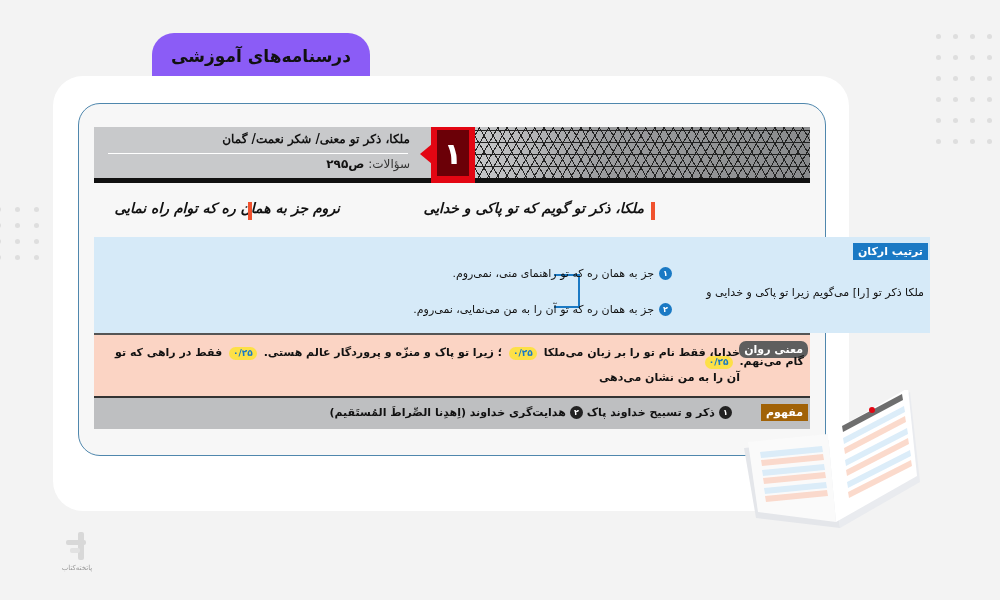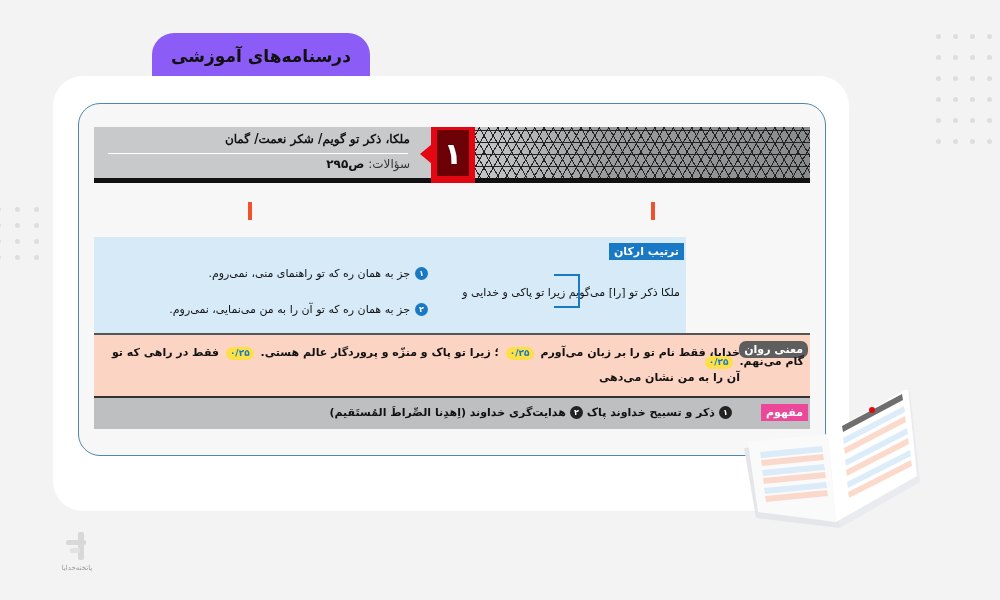--- a/index.html
+++ b/index.html
@@ -112,21 +112,21 @@
     position: absolute; top: 9px; width: 4px; height: 18px; background: #f0522e;
   }
   .verse-text {
     position: absolute; top: 7px;
     direction: rtl; font-family: "DejaVu Serif", serif;
     font-style: italic; font-weight: bold; font-size: 14px; color: #111;
   }
 
   
   .sec-blue {
-    position: absolute; left: 0; top: 110px; width: 592px; height: 96px;
+    position: absolute; left: 0; top: 110px; width: 836px; height: 96px;
     background: #d6eaf8;
   }
   .badge {
     position: absolute; direction: rtl;
     font-size: 11px; color: #fff; padding: 2px 5px; font-weight: bold;
   }
   .badge-blue { background: #1a79c4; right: 2px; top: 6px; }
   .arkan-main {
     position: absolute; right: 6px; top: 49px;
     direction: rtl; font-size: 11px; color: #111;
@@ -164,21 +164,21 @@
     display: inline-block; background: #fde047; color: #1a79c4;
     border-radius: 7px; padding: 0 4px; font-size: 9px; line-height: 13px; margin: 0 3px;
   }
 
   
   .sec-gray {
     position: absolute; left: 0; top: 269px; width: 716px; height: 33px;
     background: #bebfc1;
     border-top: 2px solid #333;
   }
-  .badge-red { background: #ec4899; right: 2px; top: 6px; font-size: 11px; letter-spacing: 2px; }
+  .badge-red { background: #a16207; right: 2px; top: 6px; font-size: 11px; letter-spacing: 2px; }
   .mafhum-text {
     position: absolute; right: 78px; top: 8px;
     direction: rtl; font-size: 11px; color: #111; font-weight: bold;
     display: flex; align-items: center; gap: 4px;
   }
   .circle-dark {
     display: inline-flex; align-items: center; justify-content: center;
     width: 13px; height: 13px; border-radius: 50%;
     background: #222; color: #fff; font-size: 8px;
   }
@@ -247,50 +247,52 @@
 <div class="inner"></div>
 
 <div class="lesson">
 
   <div class="hdr"></div>
   <div class="hdr-pattern"></div>
   <div class="hdr-bottom"></div>
   <div class="num-tri"></div>
   <div class="num-box"></div>
   <div class="num-inner">۱</div>
-  <div class="hdr-keywords">ملکا، ذکر تو  گویم/ شکر نعمت/ گمان</div>
+  <div class="hdr-keywords">ملکا، ذکر تو  معنی/ شکر نعمت/ گمان</div>
   <div class="hdr-line"></div>
   <div class="hdr-questions">
     <span>سؤالات:</span>
     <b>ص۲۹۵</b>
   </div>
 
   <div class="verse">
     <div class="verse-bar" style="left:557px;"></div>
+    <div class="verse-text" style="right:166px;">ملکا، ذکر تو گویم که تو پاکی و خدایی</div>
+    <div class="verse-text" style="right:470px;">نروم جز به همان ره که توام راه نمایی</div>
     <div class="verse-bar" style="left:154px;"></div>
   </div>
 
   <div class="sec-blue">
     <div class="badge badge-blue">ترتیب ارکان</div>
     <div class="arkan-main">ملکا ذکر تو [را] می‌گویم زیرا تو پاکی و خدایی و</div>
     <div class="bracket"></div>
     <div class="arkan-item" style="right:258px; top:30px;">
       <span class="circle-num">۱</span>
       <span>جز به همان ره که تو راهنمای منی، نمی‌روم.</span>
     </div>
     <div class="arkan-item" style="right:258px; top:66px;">
       <span class="circle-num">۲</span>
       <span>جز به همان ره که تو آن را به من می‌نمایی، نمی‌روم.</span>
     </div>
   </div>
 
   <div class="sec-pink">
     <div class="badge badge-gray">معنی روان</div>
     <div class="pink-text">
-      <span>خدایا، فقط نام تو را بر زبان می‌آورم</span>
+      <span>خدایا، فقط نام تو را بر زبان می‌ملکا</span>
       <span class="score">۰/۲۵</span>
       <span>؛ زیرا تو پاک و منزّه و پروردگار عالم هستی.</span>
       <span class="score">۰/۲۵</span>
       <span>فقط در راهی که تو آن را به من نشان می‌دهی</span>
     </div>
     <div class="pink-line2">
       <span>گام می‌نهم.</span>
       <span class="score">۰/۲۵</span>
     </div>
   </div>
@@ -328,14 +330,14 @@
   </g>
   <circle cx="130" cy="20" r="3" fill="#e30613"></circle>
 </svg>
 
 <div class="logo">
   <svg width="50" height="34" viewBox="0 0 50 34">
     <rect x="14" y="10" width="20" height="5" rx="2" fill="#d8d8d8"></rect>
     <rect x="26" y="2" width="6" height="28" rx="2" fill="#d8d8d8"></rect>
     <rect x="18" y="18" width="10" height="5" rx="2" fill="#e2e2e2"></rect>
   </svg>
-  <div class="logo-text">پاتخته‌خدایا</div>
+  <div class="logo-text">پاتخته‌کتاب</div>
 </div>
 
 </body></html>

